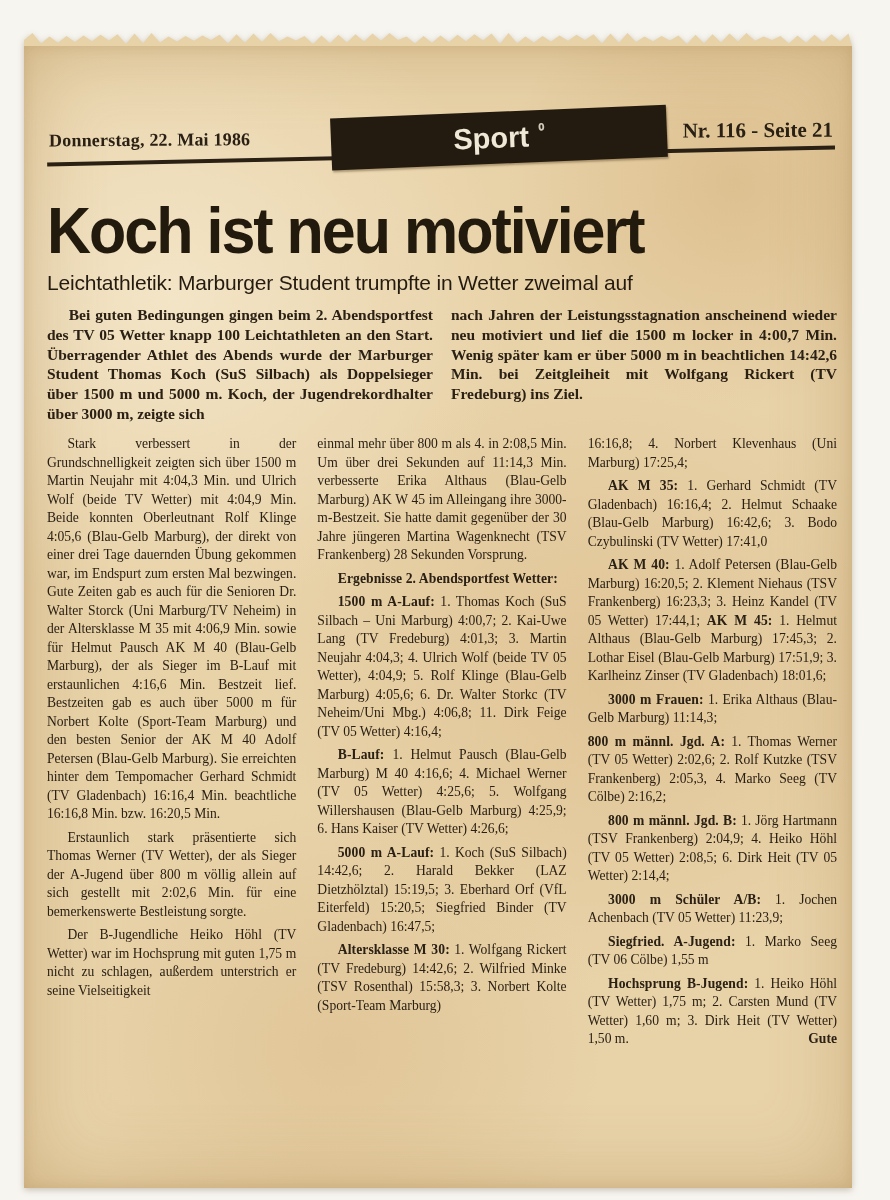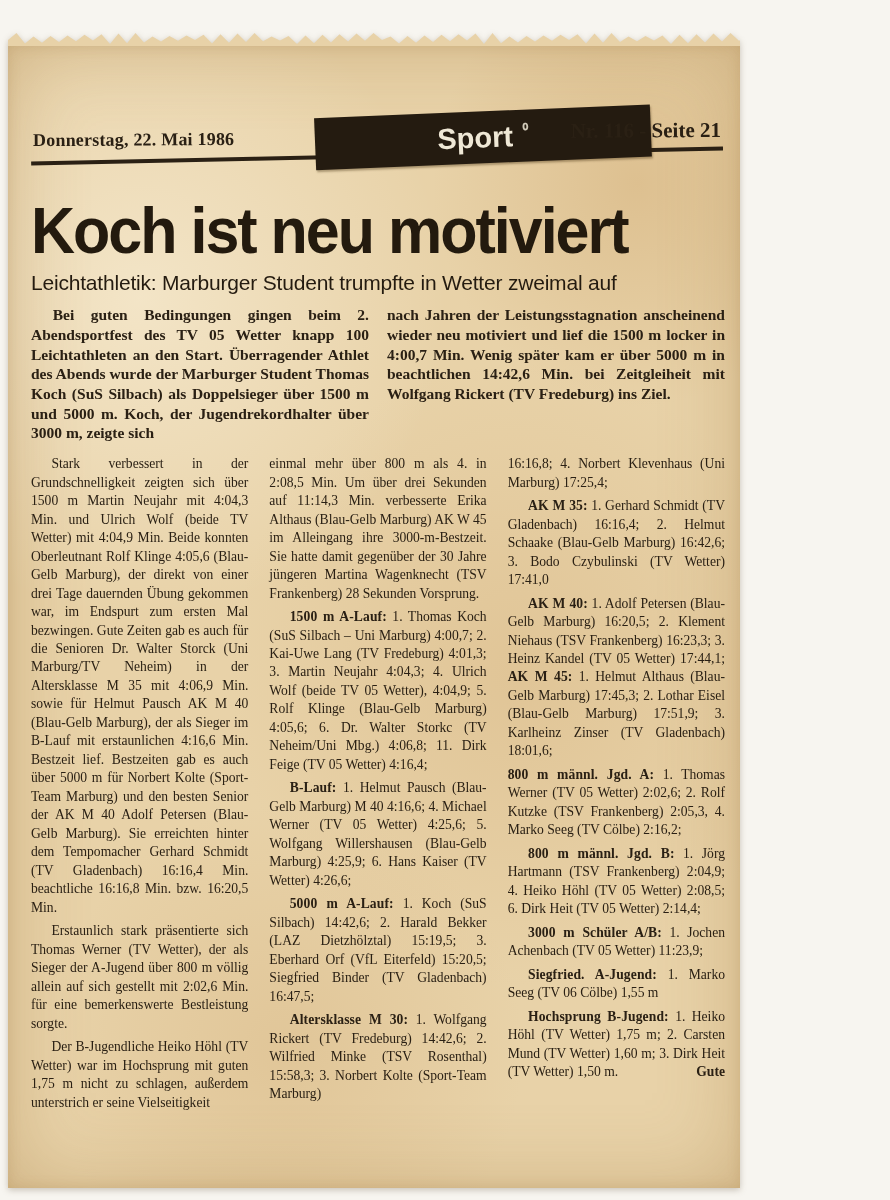--- a/index.html
+++ b/index.html
@@ -1,18 +1,18 @@
 <!DOCTYPE html>
 <html lang="de" style="--scan_bg: #f7f5f0; --paper: #e8d2a8; --ink: #2a2014; --banner_bg: #241b10; --banner_text: #efe8d6;"><head>
 <meta charset="utf-8">
 <style>
   html,body{margin:0;padding:0;}
   body{width:890px;height:1200px;font-family:"Liberation Serif",serif;}
   .scan{position:relative;width:890px;height:1200px;background:var(--scan_bg,#f7f5f0);overflow:hidden;}
-  .clipping{position:absolute;left:8px;top:30px;width:732px;height:1158px;
+  .clipping{position:absolute;left:24px;top:30px;width:828px;height:1158px;
     filter:drop-shadow(0 2px 3px rgba(60,40,10,.25));}
   .tear{height:16px;background:var(--paper,#e8d2a8);}
   .paper{box-sizing:border-box;height:1142px;overflow:hidden;
     background-color:var(--paper,#e8d2a8);
     background-image:
       radial-gradient(ellipse 60% 40% at 18% 22%, rgba(252,244,224,.55), transparent 70%),
       radial-gradient(ellipse 55% 38% at 70% 55%, rgba(213,178,126,.42), transparent 72%),
       radial-gradient(ellipse 40% 28% at 86% 12%, rgba(208,170,115,.45), transparent 70%),
       radial-gradient(ellipse 45% 30% at 38% 88%, rgba(213,179,128,.40), transparent 72%);
     box-shadow:inset 0 0 80px rgba(150,105,45,.30), inset 0 0 14px rgba(150,105,45,.20);
@@ -76,29 +76,31 @@
       </div>
 
       <div class="body">
         <div class="col">
             <p class="indent">Stark verbessert in der Grundschnelligkeit zeigten sich über 1500 m Martin Neujahr mit 4:04,3 Min. und Ulrich Wolf (beide TV Wetter) mit 4:04,9 Min. Beide konnten Oberleutnant Rolf Klinge 4:05,6 (Blau-Gelb Marburg), der direkt von einer drei Tage dauernden Übung gekommen war, im Endspurt zum ersten Mal bezwingen. Gute Zeiten gab es auch für die Senioren Dr. Walter Storck (Uni Marburg/TV Neheim) in der Altersklasse M 35 mit 4:06,9 Min. sowie für Helmut Pausch AK M 40 (Blau-Gelb Marburg), der als Sieger im B-Lauf mit erstaunlichen 4:16,6 Min. Bestzeit lief. Bestzeiten gab es auch über 5000 m für Norbert Kolte (Sport-Team Marburg) und den besten Senior der AK M 40 Adolf Petersen (Blau-Gelb Marburg). Sie erreichten hinter dem Tempomacher Gerhard Schmidt (TV Gladenbach) 16:16,4 Min. beachtliche 16:16,8 Min. bzw. 16:20,5 Min.</p>
             <p class="indent">Erstaunlich stark präsentierte sich Thomas Werner (TV Wetter), der als Sieger der A-Jugend über 800 m völlig allein auf sich gestellt mit 2:02,6 Min. für eine bemerkenswerte Bestleistung sorgte.</p>
             <p class="indent">Der B-Jugendliche Heiko Höhl (TV Wetter) war im Hochsprung mit guten 1,75 m nicht zu schlagen, außerdem unterstrich er seine Vielseitigkeit</p>
           </div>
         <div class="col">
             <p>einmal mehr über 800 m als 4. in 2:08,5 Min. Um über drei Sekunden auf 11:14,3 Min. verbesserte Erika Althaus (Blau-Gelb Marburg) AK W 45 im Alleingang ihre 3000-m-Bestzeit. Sie hatte damit gegenüber der 30 Jahre jüngeren Martina Wagenknecht (TSV Frankenberg) 28 Sekunden Vorsprung.</p>
+            <p class="indent"><b>Ergebnisse 2. Abendsportfest Wetter:</b></p>
             <p class="indent"><b>1500 m A-Lauf:</b> 1. Thomas Koch (SuS Silbach – Uni Marburg) 4:00,7; 2. Kai-Uwe Lang (TV Fredeburg) 4:01,3; 3. Martin Neujahr 4:04,3; 4. Ulrich Wolf (beide TV 05 Wetter), 4:04,9; 5. Rolf Klinge (Blau-Gelb Marburg) 4:05,6; 6. Dr. Walter Storkc (TV Neheim/Uni Mbg.) 4:06,8; 11. Dirk Feige (TV 05 Wetter) 4:16,4;</p>
             <p class="indent"><b>B-Lauf:</b> 1. Helmut Pausch (Blau-Gelb Marburg) M 40 4:16,6; 4. Michael Werner (TV 05 Wetter) 4:25,6; 5. Wolfgang Willershausen (Blau-Gelb Marburg) 4:25,9; 6. Hans Kaiser (TV Wetter) 4:26,6;</p>
             <p class="indent"><b>5000 m A-Lauf:</b> 1. Koch (SuS Silbach) 14:42,6; 2. Harald Bekker (LAZ Dietzhölztal) 15:19,5; 3. Eberhard Orf (VfL Eiterfeld) 15:20,5; Siegfried Binder (TV Gladenbach) 16:47,5;</p>
             <p class="indent"><b>Altersklasse M 30:</b> 1. Wolfgang Rickert (TV Fredeburg) 14:42,6; 2. Wilfried Minke (TSV Rosenthal) 15:58,3; 3. Norbert Kolte (Sport-Team Marburg)</p>
           </div>
         <div class="col">
             <p>16:16,8; 4. Norbert Klevenhaus (Uni Marburg) 17:25,4;</p>
             <p class="indent"><b>AK M 35:</b> 1. Gerhard Schmidt (TV Gladenbach) 16:16,4; 2. Helmut Schaake (Blau-Gelb Marburg) 16:42,6; 3. Bodo Czybulinski (TV Wetter) 17:41,0</p>
             <p class="indent"><b>AK M 40:</b> 1. Adolf Petersen (Blau-Gelb Marburg) 16:20,5; 2. Klement Niehaus (TSV Frankenberg) 16:23,3; 3. Heinz Kandel (TV 05 Wetter) 17:44,1; <b>AK M 45:</b> 1. Helmut Althaus (Blau-Gelb Marburg) 17:45,3; 2. Lothar Eisel (Blau-Gelb Marburg) 17:51,9; 3. Karlheinz Zinser (TV Gladenbach) 18:01,6;</p>
+            <p class="indent"><b>3000 m Frauen:</b> 1. Erika Althaus (Blau-Gelb Marburg) 11:14,3;</p>
             <p><b>800 m männl. Jgd. A:</b> 1. Thomas Werner (TV 05 Wetter) 2:02,6; 2. Rolf Kutzke (TSV Frankenberg) 2:05,3, 4. Marko Seeg (TV Cölbe) 2:16,2;</p>
             <p class="indent"><b>800 m männl. Jgd. B:</b> 1. Jörg Hartmann (TSV Frankenberg) 2:04,9; 4. Heiko Höhl (TV 05 Wetter) 2:08,5; 6. Dirk Heit (TV 05 Wetter) 2:14,4;</p>
             <p class="indent"><b>3000 m Schüler A/B:</b> 1. Jochen Achenbach (TV 05 Wetter) 11:23,9;</p>
             <p class="indent"><b>Siegfried. A-Jugend:</b> 1. Marko Seeg (TV 06 Cölbe) 1,55 m</p>
             <p class="indent"><b>Hochsprung B-Jugend:</b> 1. Heiko Höhl (TV Wetter) 1,75 m; 2. Carsten Mund (TV Wetter) 1,60 m; 3. Dirk Heit (TV Wetter) 1,50 m.<span class="sig">Gute</span></p>
           </div>
       </div>
 
     </div>
   </div>

